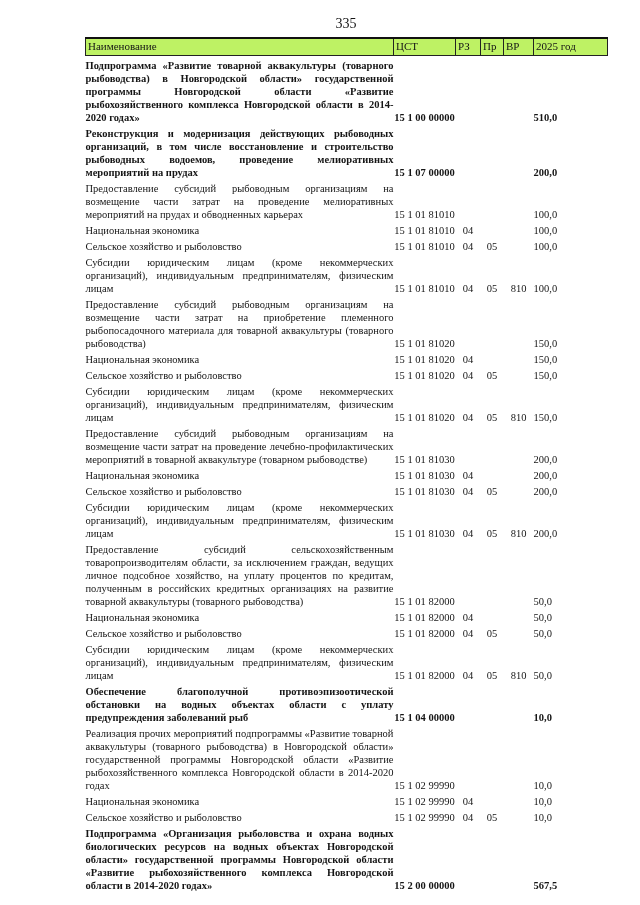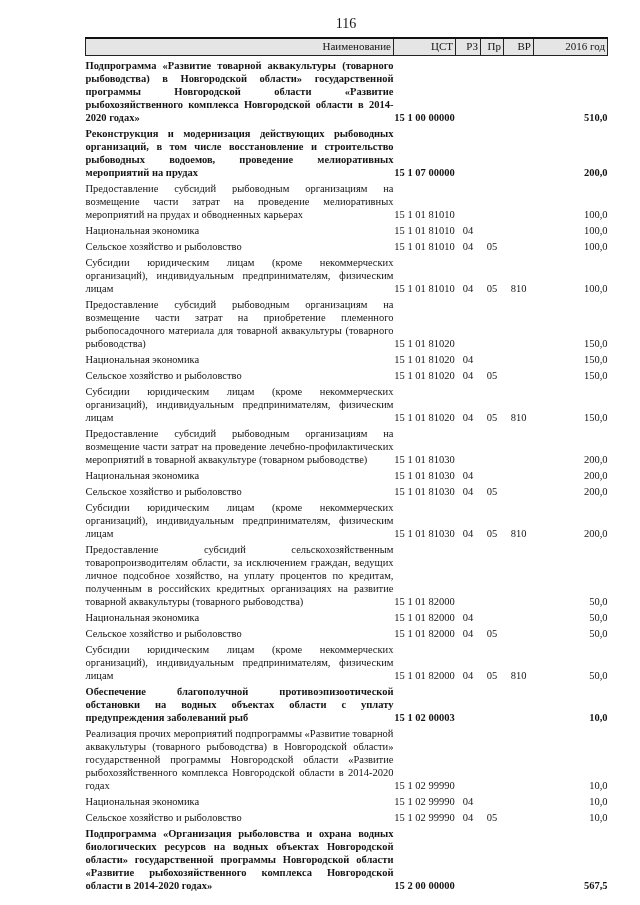--- a/index.html
+++ b/index.html
@@ -30,25 +30,25 @@
   table.budget {
     width: 522px;
     border-collapse: collapse;
     table-layout: fixed;
     font-size: 10.5px;
     line-height: 13px;
   }
   table.budget thead th {
     font-weight: normal;
     font-size: 11px;
-    text-align: right;
+    text-align: left;
     border: 1px solid #222;
     border-top: 2.5px solid #111;
     padding: 1px 2px 2px 2px;
-    background: #e5e5e5;
+    background: #bef264;
   }
   col.c-name   { width: 308px; }
   col.c-cst    { width: 62px; }
   col.c-rz     { width: 25px; }
   col.c-pr     { width: 23px; }
   col.c-vr     { width: 30px; }
   col.c-amount { width: 74px; }
 
   table.budget tbody td {
     vertical-align: bottom;
@@ -64,49 +64,49 @@
   td.cst {
     white-space: nowrap;
     text-align: center;
     padding-left: 3px;
   }
   td.rz, td.pr, td.vr {
     text-align: center;
     white-space: nowrap;
   }
   td.amount {
-    text-align: right;
+    text-align: left;
     white-space: nowrap;
     padding-right: 4px;
   }
   tr.bold td { font-weight: bold; }
 </style>
 </head>
 <body>
 
 <div class="page">
-  <div class="page-number">116</div>
+  <div class="page-number">335</div>
 
   <table class="budget">
     <colgroup>
       <col class="c-name">
       <col class="c-cst">
       <col class="c-rz">
       <col class="c-pr">
       <col class="c-vr">
       <col class="c-amount">
     </colgroup>
     <thead>
       <tr>
         <th>Наименование</th>
         <th>ЦСТ</th>
         <th>РЗ</th>
         <th>Пр</th>
         <th>ВР</th>
-        <th>2016 год</th>
+        <th>2025 год</th>
       </tr>
     </thead>
     <tbody>
         <tr class="bold">
           <td class="name">Подпрограмма «Развитие товарной аквакультуры (товарного рыбоводства) в Новгородской области» государственной программы Новгородской области «Развитие рыбохозяйственного комплекса Новгородской области в 2014-2020 годах»</td>
           <td class="cst">15 1 00 00000</td>
           <td class="rz"></td>
           <td class="pr"></td>
           <td class="vr"></td>
           <td class="amount">510,0</td>
@@ -242,21 +242,21 @@
         <tr>
           <td class="name">Субсидии юридическим лицам (кроме некоммерческих организаций), индивидуальным предпринимателям, физическим лицам</td>
           <td class="cst">15 1 01 82000</td>
           <td class="rz">04</td>
           <td class="pr">05</td>
           <td class="vr">810</td>
           <td class="amount">50,0</td>
         </tr>
         <tr class="bold">
           <td class="name">Обеспечение благополучной противоэпизоотической обстановки на водных объектах области с уплату предупреждения заболеваний рыб</td>
-          <td class="cst">15 1 02 00003</td>
+          <td class="cst">15 1 04 00000</td>
           <td class="rz"></td>
           <td class="pr"></td>
           <td class="vr"></td>
           <td class="amount">10,0</td>
         </tr>
         <tr>
           <td class="name">Реализация прочих мероприятий подпрограммы «Развитие товарной аквакультуры (товарного рыбоводства) в Новгородской области» государственной программы Новгородской области «Развитие рыбохозяйственного комплекса Новгородской области в 2014-2020 годах</td>
           <td class="cst">15 1 02 99990</td>
           <td class="rz"></td>
           <td class="pr"></td>

